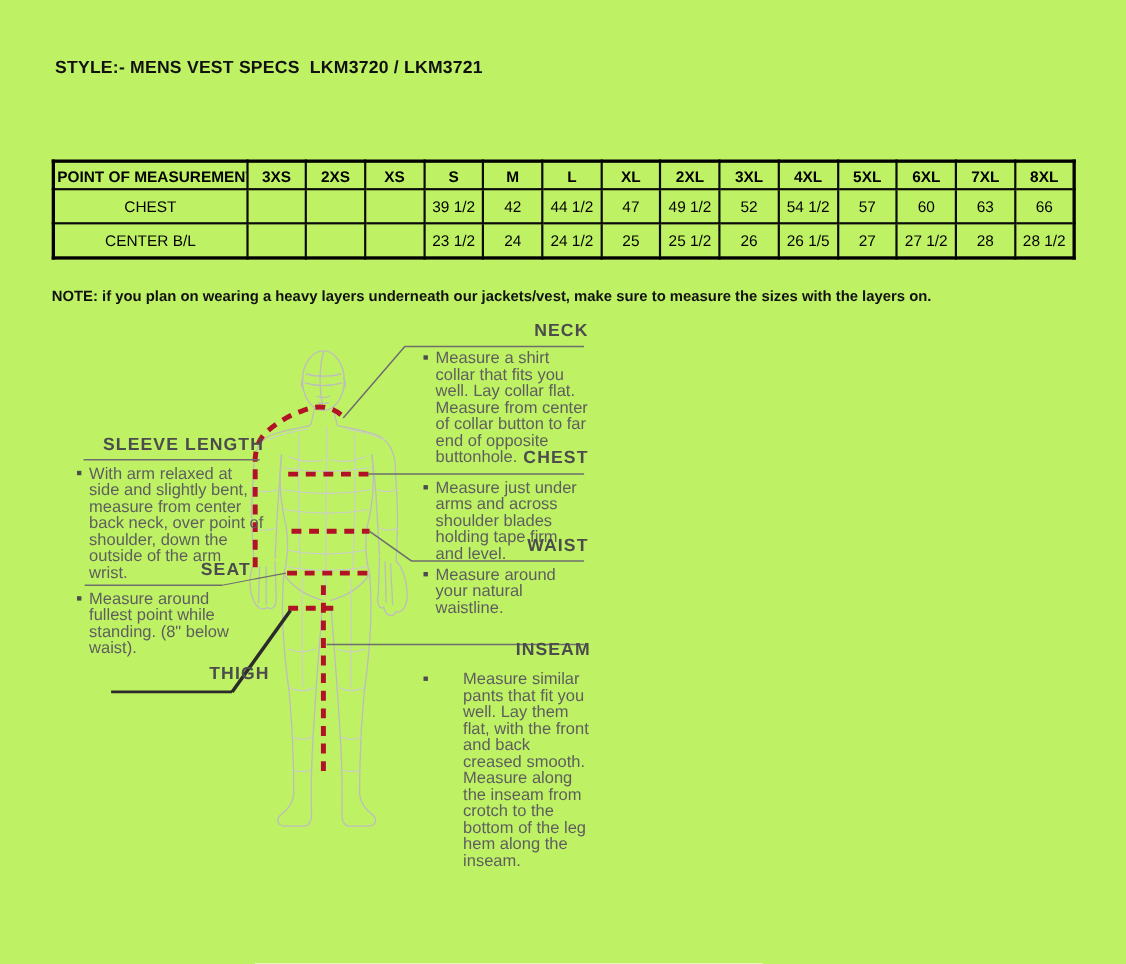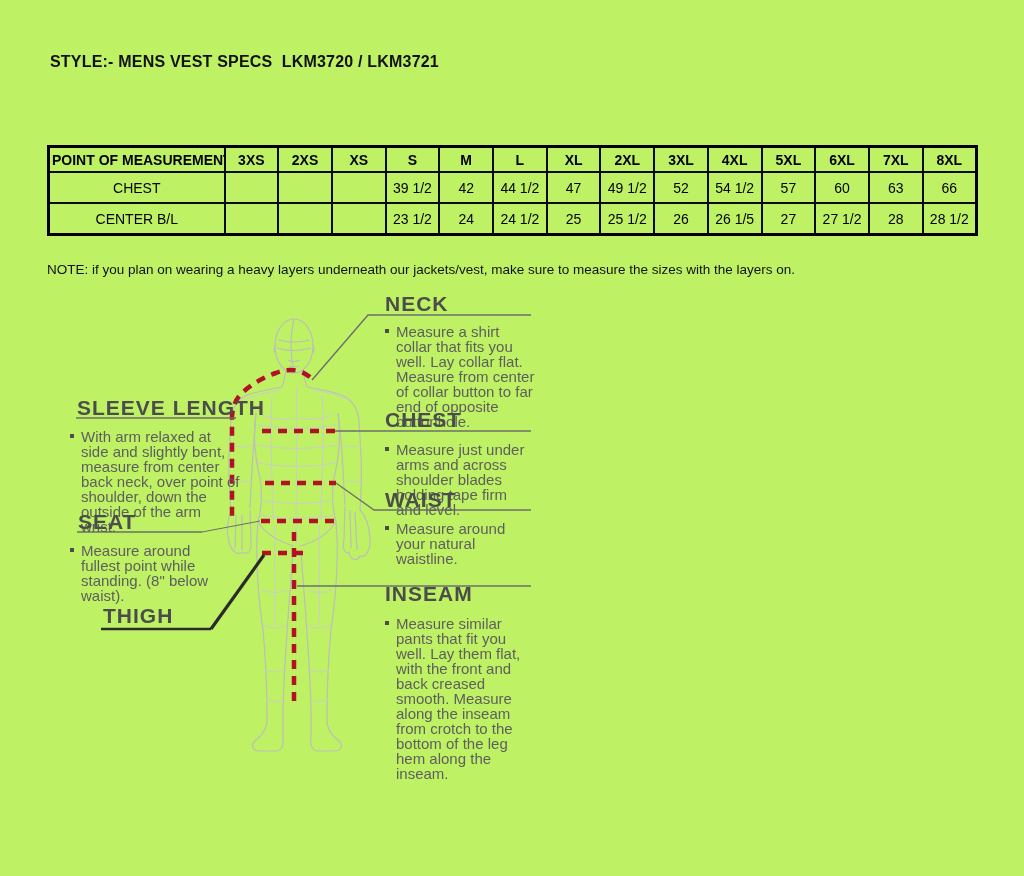--- a/index.html
+++ b/index.html
@@ -19,28 +19,28 @@
   table.size-table th, table.size-table td{
     border:2px solid #0a0a0a;font-size:14px;text-align:center;
     padding:0 2px;overflow:hidden;white-space:nowrap;
   }
   table.size-table thead th{height:23px;font-weight:bold;}
   table.size-table tbody td{height:29px;font-weight:normal;}
   table.size-table col.c-label{width:176px;}
   th.h-label, td.row-label{text-align:left;padding-left:5px;font-weight:bold;}
   .note{
     position:absolute;left:47px;top:262px;margin:0;width:900px;
-    font-size:13.5px;font-weight:normal;color:#111;
+    font-size:13.5px;font-weight:bold;color:#111;
   }
   .diagram{position:absolute;left:0;top:0;width:1024px;height:876px;}
   .fig-svg{position:absolute;left:0;top:0;}
   .guide-block{position:absolute;}
   .guide-heading{
-    margin:0;font-size:21px;font-weight:600;letter-spacing:1px;
-    color:#4c4c4c;white-space:nowrap;
+    margin:0;font-size:16px;font-weight:600;letter-spacing:1px;
+    color:#4c4c4c;white-space:nowrap;text-align:right;
   }
   .guide-desc{display:flex;align-items:flex-start;margin:0;}
   .guide-desc .bullet{
     width:4px;height:4px;background:#4c4c4c;flex:0 0 auto;
     margin:5px 7px 0 0;
   }
   .guide-desc p{
     margin:0;font-size:15px;line-height:15px;color:#5e5e5e;
   }
   .guide-desc.no-bullet p{font-size:12.5px;line-height:16px;color:#3d3d3d;}
@@ -202,21 +202,21 @@
     <section class="guide-block" style="left:385px;top:488px;width:150px;">
       <h2 class="guide-heading">WAIST</h2>
       <div class="guide-desc" style="margin-top:9px;">
         <span class="bullet"></span>
         <p>Measure around your natural waistline.</p>
       </div>
     </section>
 
     <section class="guide-block" style="left:385px;top:582px;width:152px;">
       <h2 class="guide-heading">INSEAM</h2>
-      <div class="guide-desc" style="margin-top:10px;">
+      <div class="guide-desc" style="margin-top:10px;gap:25px;">
         <span class="bullet"></span>
         <p>Measure similar pants that fit you well. Lay them flat, with the front and back creased smooth. Measure along the inseam from crotch to the bottom of the leg hem along the inseam.</p>
       </div>
     </section>
 
     <section class="guide-block" style="left:70px;top:396px;width:170px;">
       <h2 class="guide-heading" style="margin-left:7px;">SLEEVE LENGTH</h2>
       <div class="guide-desc" style="margin-top:9px;">
         <span class="bullet"></span>
         <p>With arm relaxed at side and slightly bent, measure from center back neck, over point of shoulder, down the outside of the arm wrist.</p>

